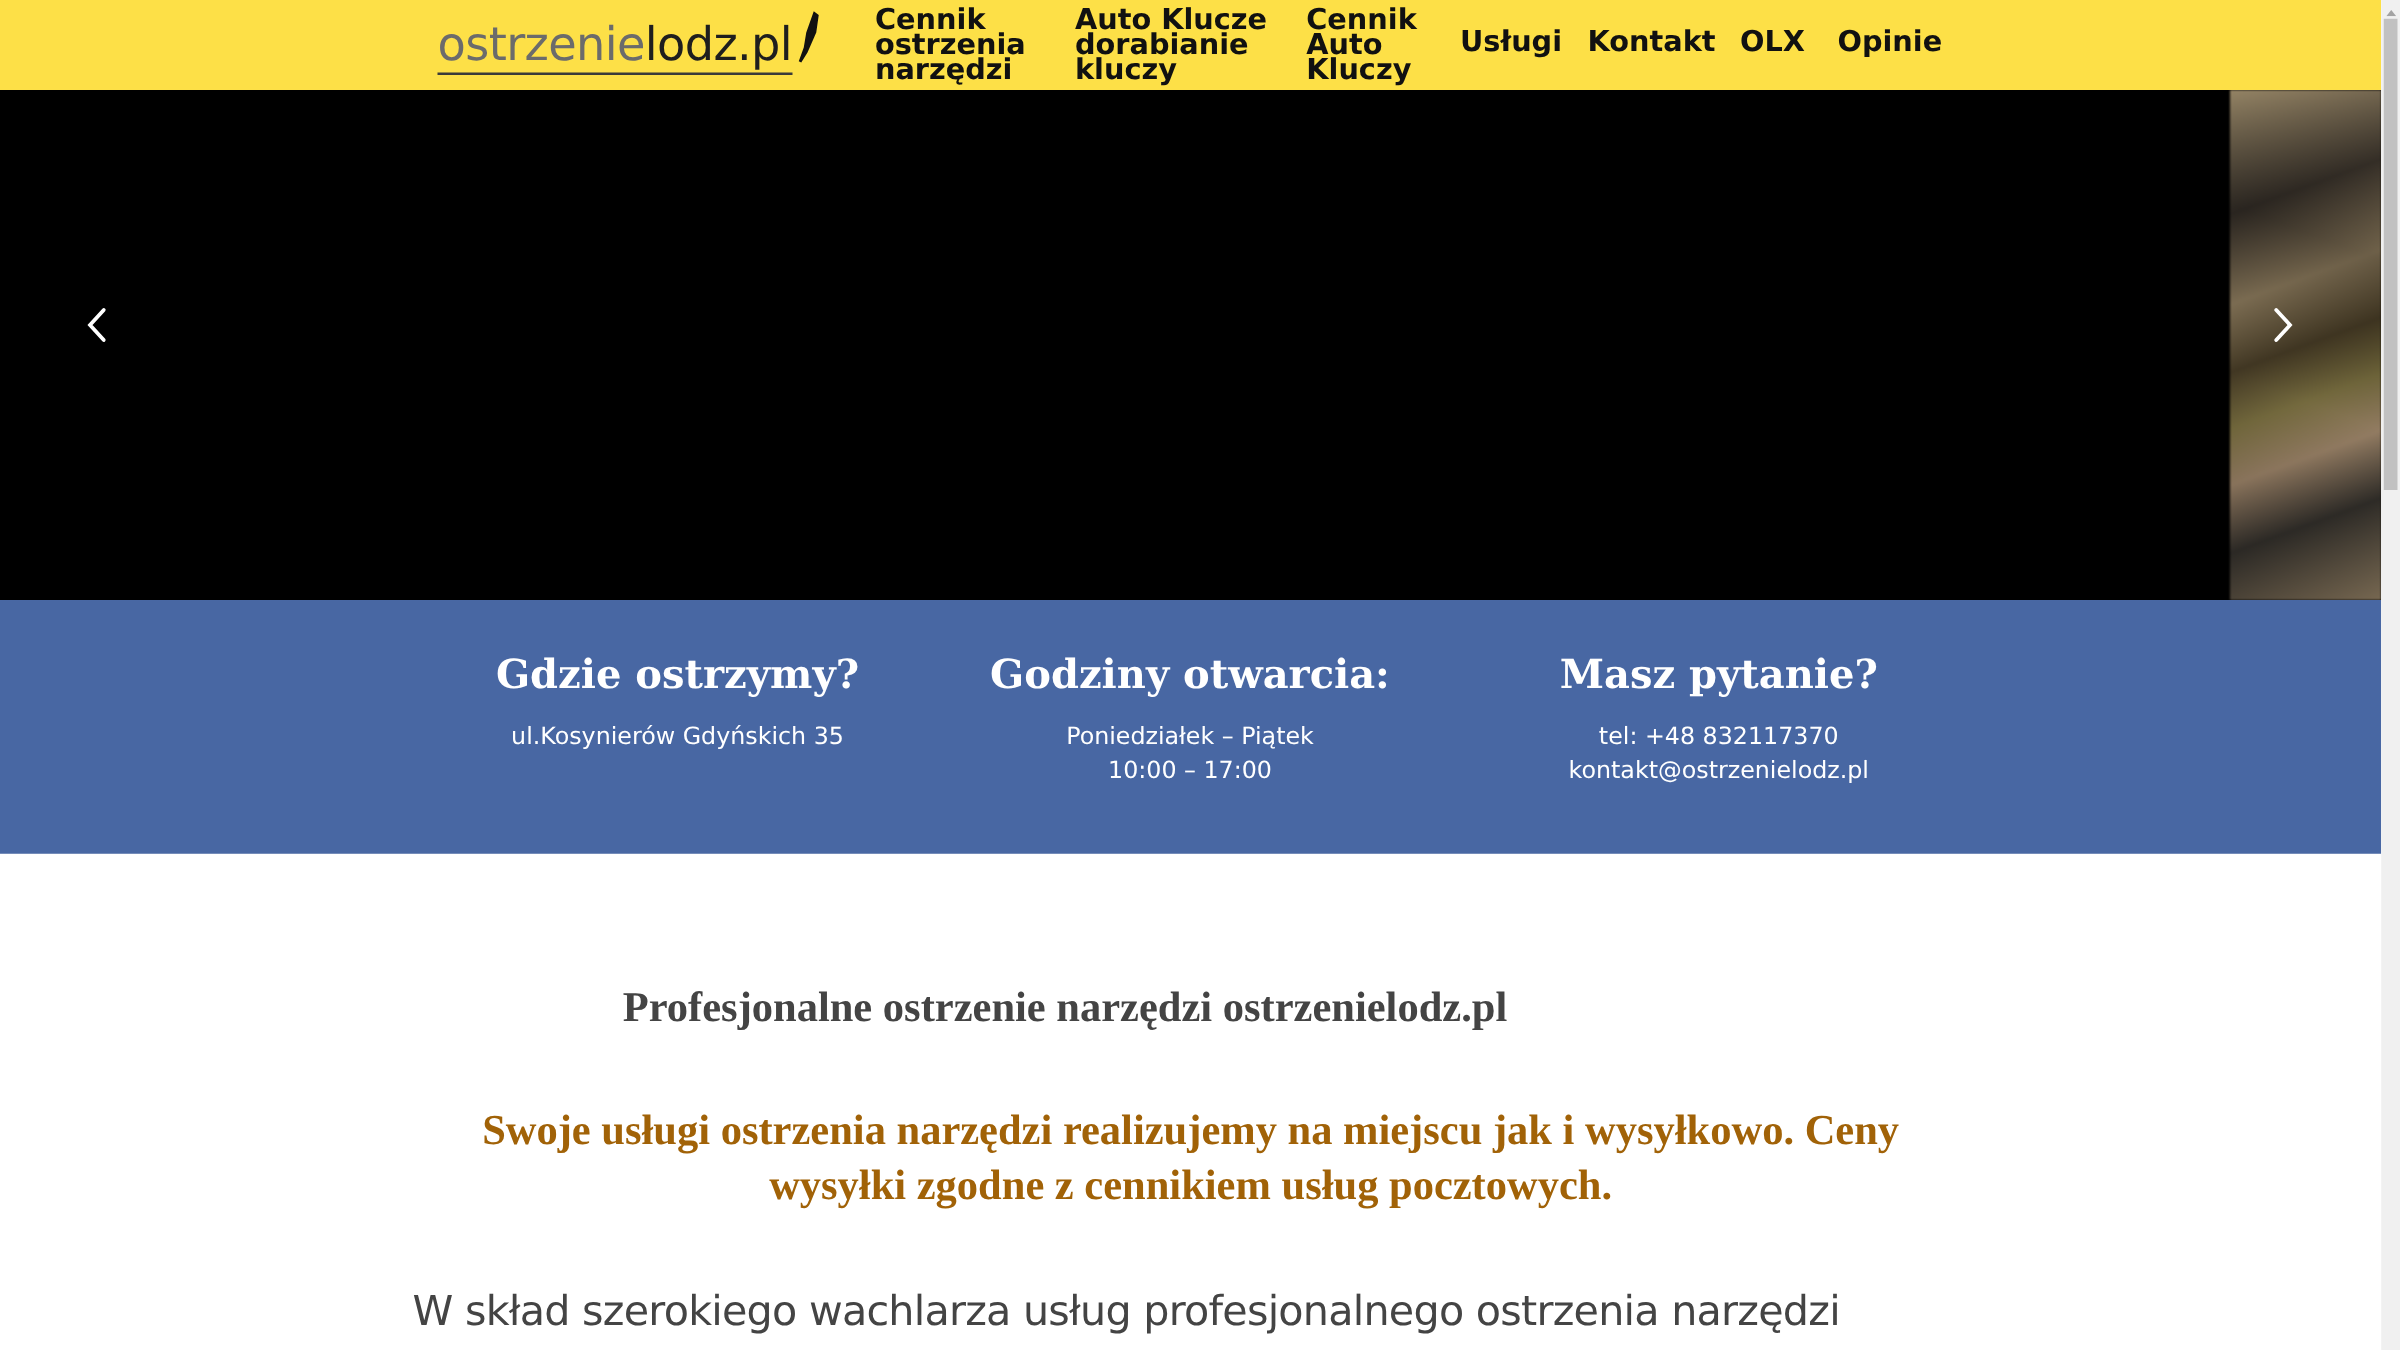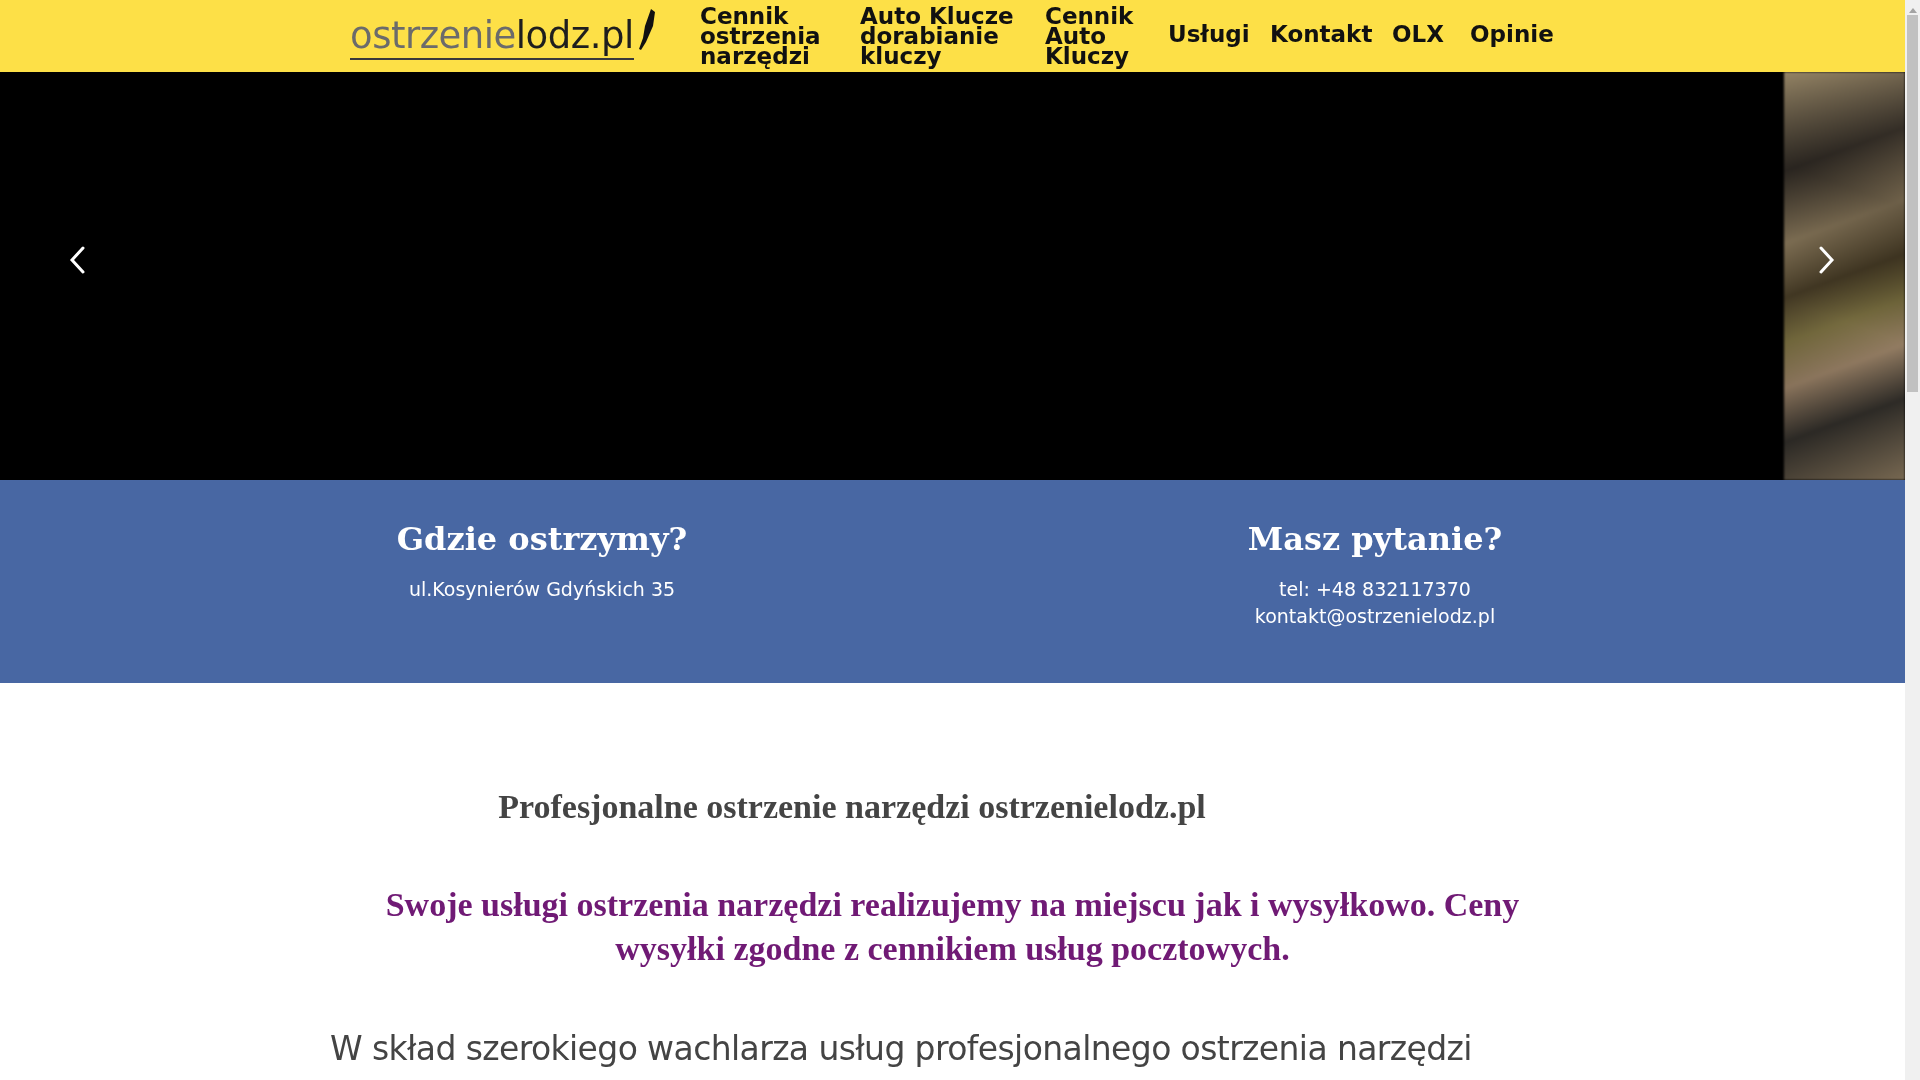--- a/index.html
+++ b/index.html
@@ -42,21 +42,21 @@
   .info-col { position: absolute; top: 40px; width: 420px; text-align: center; color: #fff; }
   .info-col.c1 { left: 332px; }
   .info-col.c2 { left: 742px; }
   .info-col.c3 { left: 1165px; }
   .info-title { font-family: "DejaVu Serif", serif; font-weight: bold; font-size: 32px; line-height: 1.2; margin-bottom: 18px; }
   .info-line { font-family: "DejaVu Sans", sans-serif; font-size: 19px; line-height: 27px; }
 
   
   .content { position: absolute; left: 0; top: 683px; width: 1905px; }
   .h-main { position: absolute; left: 0; top: 105px; width: 1704px; text-align: center; font-family: "Liberation Serif", serif; font-weight: bold; font-size: 34px; color: #444; }
-  .p-lead { position: absolute; left: 370px; top: 200px; width: 1165px; text-align: center; font-family: "Liberation Serif", serif; font-weight: bold; font-size: 34px; line-height: 44px; color: #701a75; }
+  .p-lead { position: absolute; left: 370px; top: 200px; width: 1165px; text-align: center; font-family: "Liberation Serif", serif; font-weight: bold; font-size: 34px; line-height: 44px; color: #a16207; }
   .p-body { position: absolute; left: 330px; top: 340px; width: 1200px; font-family: "DejaVu Sans", sans-serif; font-size: 33px; line-height: 52px; color: #444; letter-spacing: -0.6px; }
 
   
   .scrollbar { position: absolute; left: 1905px; top: 0; width: 15px; height: 1080px; background: #f0f0f0; }
   .scroll-up { position: absolute; left: 0; top: 0; width: 15px; height: 15px; display: flex; align-items: center; justify-content: center; cursor: pointer; }
   .scroll-thumb { position: absolute; left: 2px; top: 15px; width: 11px; height: 377px; background: #c1c1c1; cursor: pointer; }
 </style>
 </head>
 <body>
 
@@ -99,20 +99,25 @@
           </svg>
       </span>
     </div>
   </section>
 
   <section class="info">
     <div class="info-col c1">
       <h2 class="info-title">Gdzie ostrzymy?</h2>
       <div class="info-line">ul.Kosynierów Gdyńskich 35</div>
     </div>
+    <div class="info-col c2">
+      <h2 class="info-title">Godziny otwarcia:</h2>
+      <div class="info-line">Poniedziałek – Piątek</div>
+      <div class="info-line">10:00 – 17:00</div>
+    </div>
     <div class="info-col c3">
       <h2 class="info-title">Masz pytanie?</h2>
       <div class="info-line">tel: +48 832117370</div>
       <div class="info-line">kontakt@ostrzenielodz.pl</div>
     </div>
   </section>
 
   <main class="content">
     <h1 class="h-main">Profesjonalne ostrzenie narzędzi ostrzenielodz.pl</h1>
     <p class="p-lead">Swoje usługi ostrzenia narzędzi realizujemy na miejscu jak i wysyłkowo. Ceny wysyłki  zgodne z cennikiem usług pocztowych.</p>

